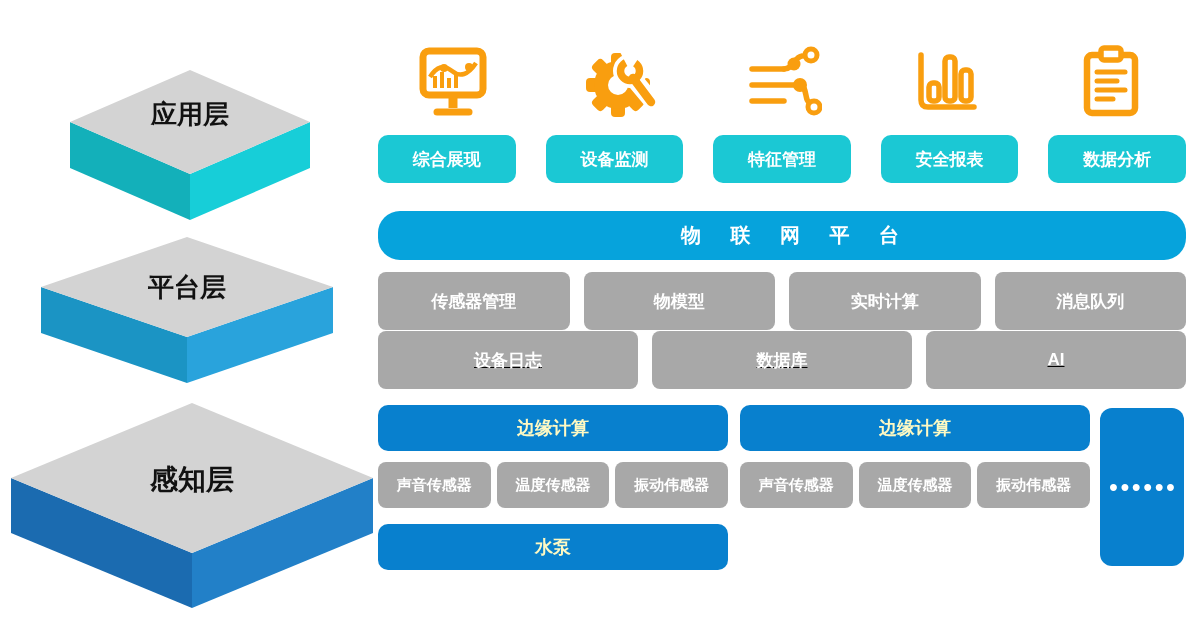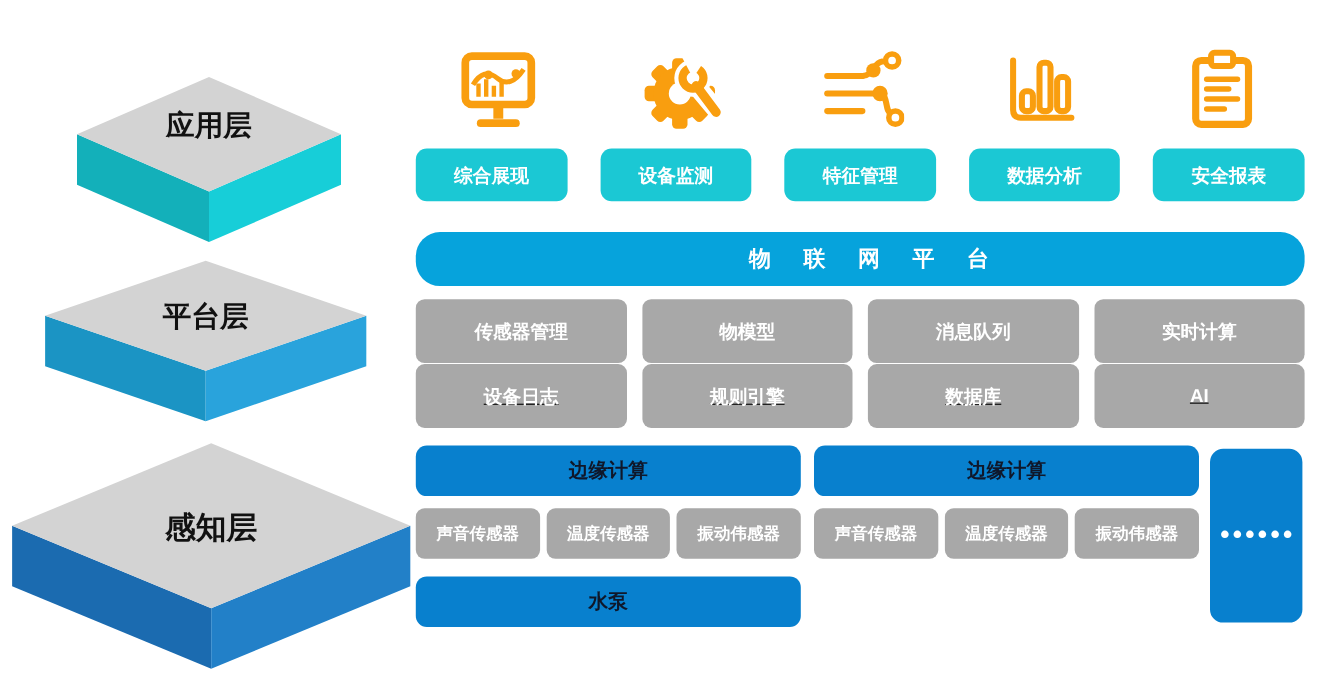--- a/index.html
+++ b/index.html
@@ -22,21 +22,21 @@
           color:#fff;font-weight:bold;font-size:20px;letter-spacing:12px;padding-left:28px;box-sizing:border-box;
           display:flex;align-items:center;justify-content:center;}
   .gray-row{left:378px;width:808px;height:58px;display:flex;gap:14px;}
   .g1{top:272px;} .g2{top:331px;text-decoration:underline;}
   .gbtn{flex:1;background:#A8A8A8;border-radius:8px;color:#fff;font-weight:bold;font-size:17px;
         display:flex;align-items:center;justify-content:center;}
   
   .group{top:405px;width:350px;height:165px;}
   .grp1{left:378px;} .grp2{left:740px;}
   .bluebar{position:absolute;left:0;width:350px;height:46px;background:#0880CE;border-radius:10px;
-           color:#0f172a;font-weight:bold;font-size:18px;display:flex;align-items:center;justify-content:center;}
+           color:#fef9c3;font-weight:bold;font-size:18px;display:flex;align-items:center;justify-content:center;}
   .edgebar{top:0;} .devbar{top:119px;}
   .sensor-row{position:absolute;left:0;top:57px;width:350px;height:46px;display:flex;gap:6px;}
   .sensor{flex:1;background:#A8A8A8;border-radius:8px;color:#fff;font-weight:bold;font-size:15px;
           display:flex;align-items:center;justify-content:center;font-family:Liberation Mono, monospace;}
   .dots-block{left:1100px;top:408px;width:84px;height:158px;background:#0880CE;border-radius:12px;
               display:flex;align-items:center;justify-content:center;color:#fff;font-size:24px;
               letter-spacing:3px;text-indent:3px;font-weight:bold;}
   .oicon{display:block;}
 </style>
 </head>
@@ -138,35 +138,34 @@
           <path d="M26,56 H42"></path>
         </g>
       </svg>
     </div>
   </div>
 
   <div class="abs pill-row">
     <div class="pill">综合展现</div>
     <div class="pill">设备监测</div>
     <div class="pill">特征管理</div>
+    <div class="pill">安全报表</div>
     <div class="pill">数据分析</div>
-    <div class="pill">安全报表</div>
   </div>
 
   <div class="abs banner">物 联 网 平 台</div>
 
   <div class="abs gray-row g1">
     <div class="gbtn">传感器管理</div>
     <div class="gbtn">物模型</div>
+    <div class="gbtn">实时计算</div>
     <div class="gbtn">消息队列</div>
-    <div class="gbtn">实时计算</div>
   </div>
   <div class="abs gray-row g2">
     <div class="gbtn">设备日志</div>
-    <div class="gbtn">规则引擎</div>
     <div class="gbtn">数据库</div>
     <div class="gbtn">AI</div>
   </div>
 
   <div class="abs group grp1">
     <div class="bluebar edgebar">边缘计算</div>
     <div class="sensor-row">
       <div class="sensor">声音传感器</div>
       <div class="sensor">温度传感器</div>
       <div class="sensor">振动伟感器</div>

